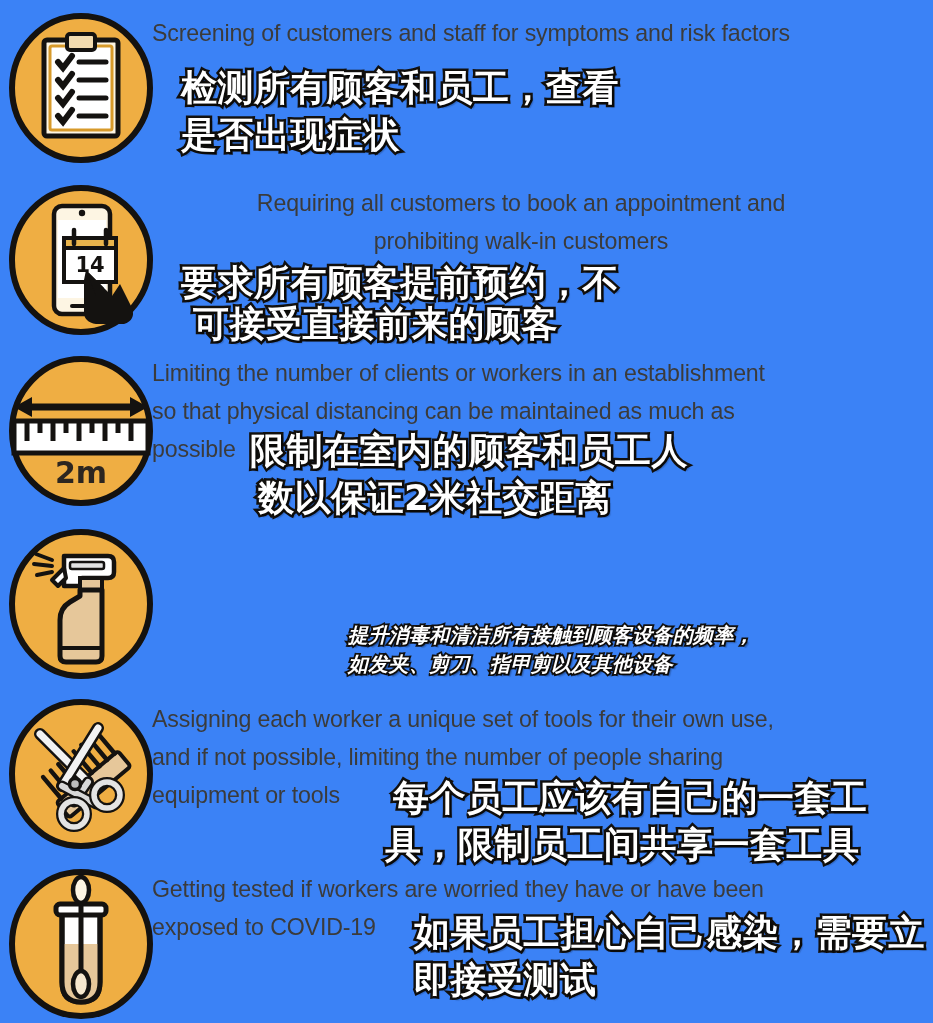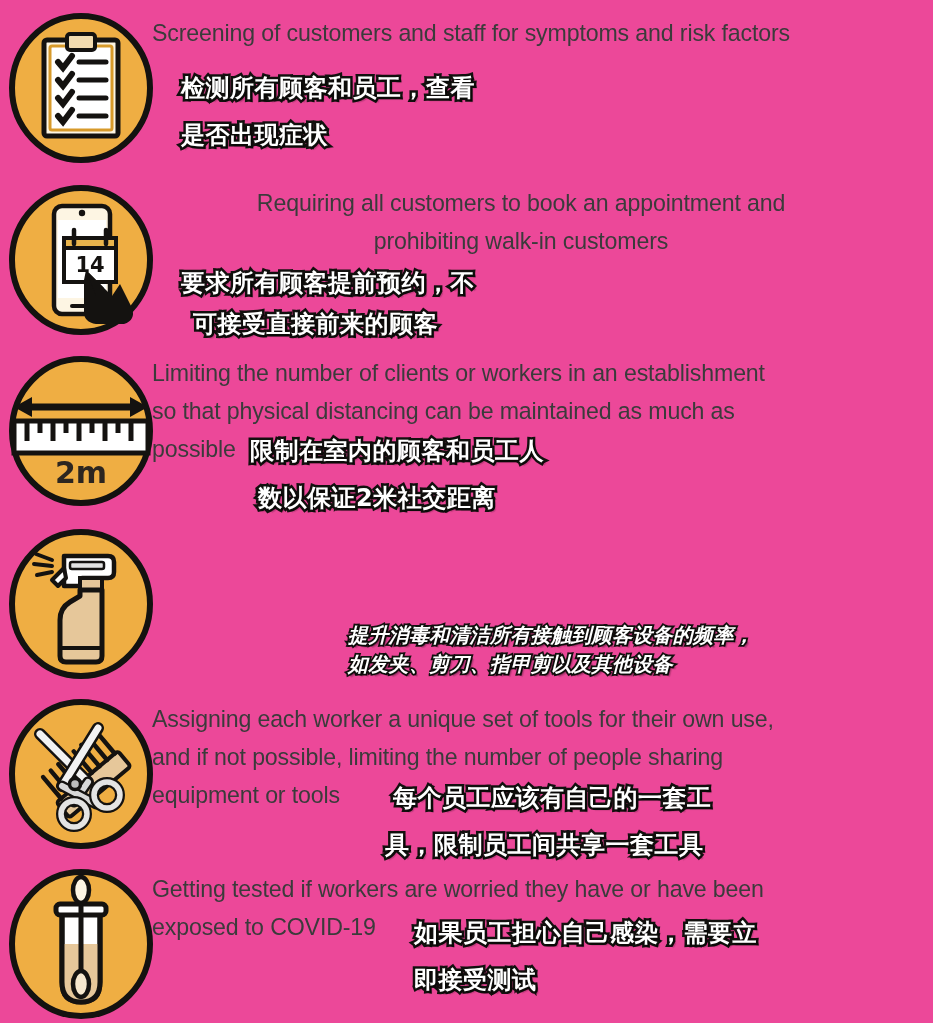--- a/index.html
+++ b/index.html
@@ -11,21 +11,21 @@
     height: 1023px;
     background: #FDF5E3;
     font-family: "Liberation Sans", sans-serif;
     overflow: hidden;
     position: relative;
   }
   #infographic {
     position: relative;
     width: 933px;
     height: 1023px;
-    background: #ec4899;
+    background: #3b82f6;
   }
   .row {
     position: absolute;
     left: 0;
     width: 933px;
   }
   .icon-badge {
     position: absolute;
     left: 8px;
     width: 146px;
@@ -59,21 +59,21 @@
     font-weight: bold;
     color: #ffffff;
     -webkit-text-stroke: 5px #12100e;
     paint-order: stroke fill;
     text-shadow:
       2px 2px 0 rgba(0,0,0,0.30),
       3px 3px 1px rgba(0,0,0,0.18);
     white-space: nowrap;
   }
   .zh-big {
-    font-size: 24px;
+    font-size: 36px;
     line-height: 46px;
     letter-spacing: 0.5px;
   }
   .zh-small {
     font-size: 20px;
     line-height: 30px;
     letter-spacing: 0.3px;
     font-style: italic;
     -webkit-text-stroke-width: 3.6px;
   }

